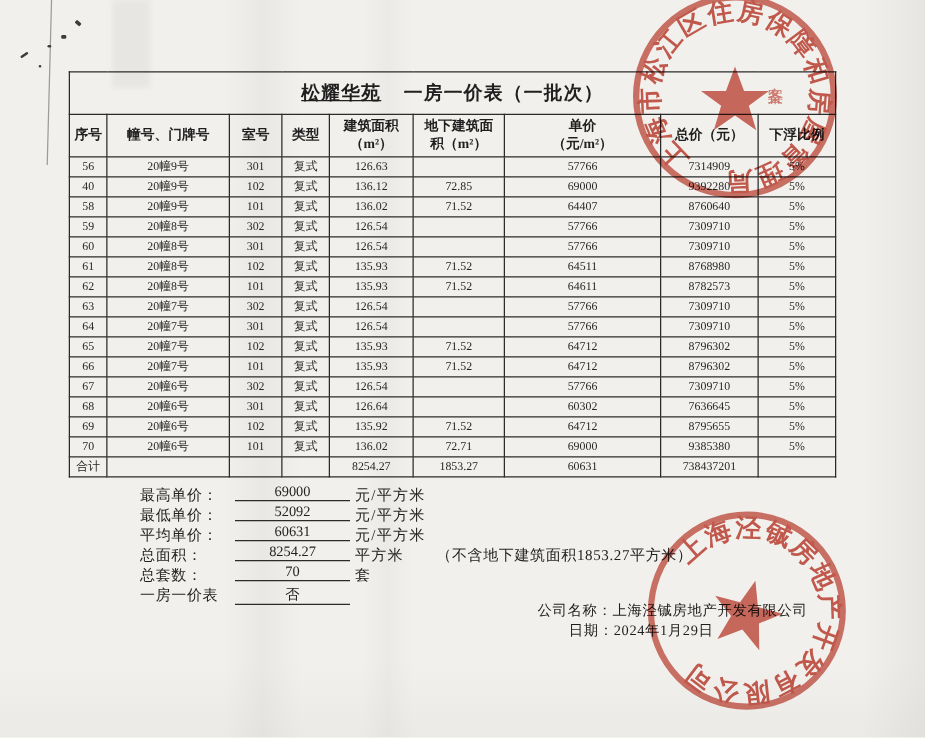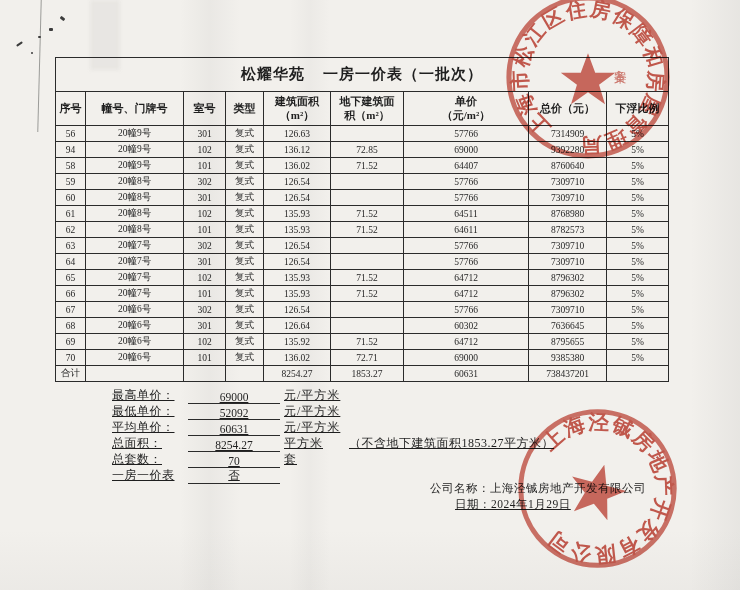--- a/index.html
+++ b/index.html
@@ -18,37 +18,37 @@
   .s5{left:90px;top:0;width:30px;height:70px;background:rgba(150,150,150,.10);filter:blur(2px);}
   .speck{position:absolute;background:#3c3c3c;border-radius:1px;}
   .edge-line{position:absolute;left:39px;top:0;width:1px;height:132px;background:#9b9b98;transform:rotate(1.5deg);}
 
   
   .table-wrap{position:absolute;left:55px;top:57px;width:613px;}
   table{border-collapse:collapse;table-layout:fixed;width:613px;background:transparent;}
   th,td{border:1px solid #2b2b2b;text-align:center;vertical-align:middle;overflow:hidden;}
   table{border:1.5px solid #222;}
   .title-row th{border:1px solid #2b2b2b;height:31px;font-size:15px;font-weight:bold;letter-spacing:1px;}
-  .title-row .u{margin-right:18px;}
+  .title-row .u{text-decoration:underline;margin-right:18px;}
   .head-row th{height:33px;font-size:11px;font-weight:bold;white-space:pre-line;line-height:1.25;padding:0 1px;}
   tbody td{height:15px;font-size:9.5px;padding:0 1px;color:#262626;}
   tbody tr.total td{font-size:9.5px;}
 
   
   .summary{position:absolute;left:112px;top:388px;font-size:12px;}
-  .sum-row{display:flex;align-items:flex-end;height:16px;text-decoration:underline;}
+  .sum-row{display:flex;align-items:flex-start;height:16px;}
   .sum-label{display:inline-block;width:72px;letter-spacing:.5px;}
   .sum-value{display:inline-block;width:92px;text-align:center;border-bottom:1px solid #2b2b2b;font-size:11.5px;margin:0 4px;}
   .sum-unit{display:inline-block;margin-left:0;letter-spacing:1px;}
   .sum-note{display:inline-block;margin-left:26px;letter-spacing:.5px;}
 
   
   .footer{position:absolute;left:430px;top:481px;font-size:11.5px;letter-spacing:.5px;}
   .footer .line{height:16px;}
-  .footer .date-line{padding-left:25px;text-decoration:underline;}
+  .footer .date-line{padding-left:25px;}
 
   
   .stamp{position:absolute;mix-blend-mode:multiply;opacity:.82;}
   .stamp-top{left:503px;top:-8px;width:170px;height:170px;}
   .stamp-bottom{left:515px;top:406px;width:165px;height:165px;}
 </style>
 </head>
 <body>
 
 <div class="page">
@@ -103,21 +103,21 @@
             <td>20幢9号</td>
             <td>301</td>
             <td>复式</td>
             <td>126.63</td>
             <td></td>
             <td>57766</td>
             <td>7314909</td>
             <td>5%</td>
           </tr>
           <tr>
-            <td>94</td>
+            <td>40</td>
             <td>20幢9号</td>
             <td>102</td>
             <td>复式</td>
             <td>136.12</td>
             <td>72.85</td>
             <td>69000</td>
             <td>9392280</td>
             <td>5%</td>
           </tr>
           <tr>

